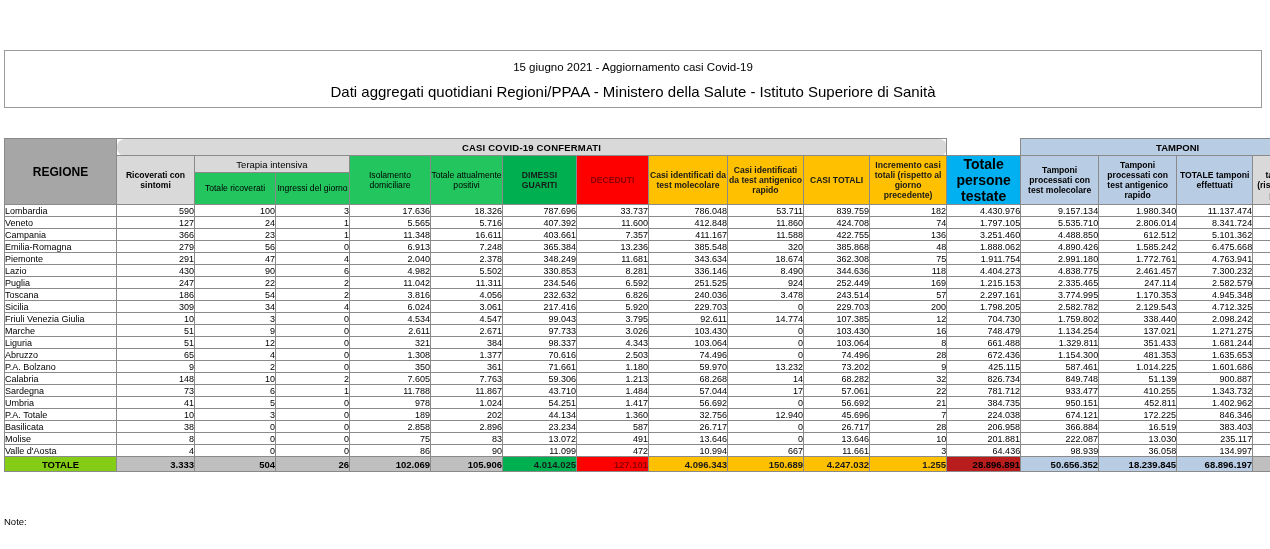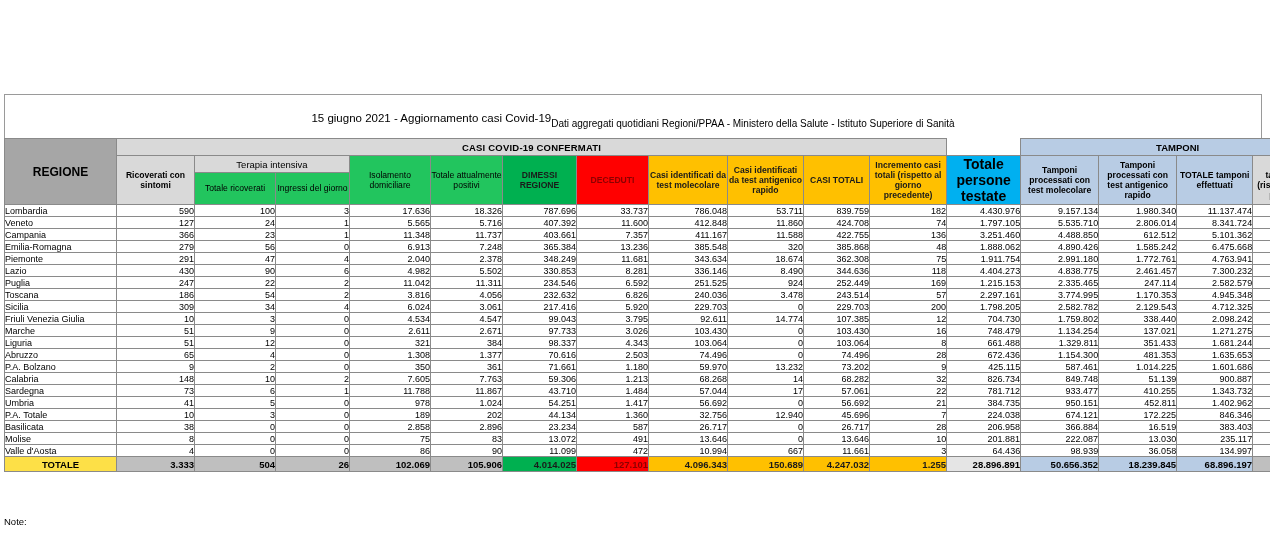--- a/index.html
+++ b/index.html
@@ -19,32 +19,32 @@
   .title-box {
     position: absolute;
     left: 4px;
     top: 50px;
     width: 1258px;
     height: 58px;
     border: 1px solid #9a9a9a;
     box-sizing: border-box;
     background: #ffffff;
     display: flex;
+    flex-direction: column;
     align-items: center;
     justify-content: center;
-    margin-top: 44px;
   }
   .title-line1 {
     font-size: 11.5px;
     color: #000;
     line-height: 15px;
     margin-bottom: 9px;
   }
   .title-line2 {
-    font-size: 10px;
+    font-size: 15px;
     color: #000;
     line-height: 15px;
   }
 
   
   .table-wrap {
     position: absolute;
     left: 4px;
     top: 138px;
     width: 1260px;
@@ -63,20 +63,21 @@
   }
 
   
   th.grp {
     background: #d9d9d9;
     font-size: 9.5px;
     font-weight: bold;
     text-align: center;
     height: 17px;
     letter-spacing: .2px;
+    border-radius: 8px;
   }
   th.grp.blank {
     background: #ffffff;
     border-left: none;
     border-top: none;
     border-right: none;
   }
   th.sub {
     background: #22c55e;
     font-weight: normal;
@@ -126,29 +127,29 @@
   }
 
   
   tr.total td {
     font-weight: bold;
     height: 15px;
     font-size: 9.5px;
     padding-left: 8px;
   }
   tr.total td.region {
-    background: #fde047;
+    background: #84cc16;
     text-align: center;
     padding-left: 0;
   }
   tr.total td.tot-gray  { background: #bfbfbf; }
   tr.total td.tot-green { background: #00b050; color: #1a1a1a; }
   tr.total td.tot-red   { background: #ff0000; color: #8c0000; }
   tr.total td.tot-orange{ background: #ffc000; color: #1a1a1a; }
-  tr.total td.tot-cyan  { background: #e5e5e5; color: #000; }
+  tr.total td.tot-cyan  { background: #b91c1c; color: #000; }
   tr.total td.tot-tamp  { background: #b8cce4; color: #000; }
   tr.total td.tot-last  { background: #bfbfbf; color: #000; }
 
   
   .notes {
     position: absolute;
     left: 4px;
     top: 516px;
     width: 1250px;
   }
@@ -197,21 +198,21 @@
         <th class="region-head" rowspan="3">REGIONE</th>
         <th class="grp" colspan="11">CASI COVID-19 CONFERMATI</th>
         <th class="grp blank"></th>
         <th class="tamp-grp" colspan="4">TAMPONI</th>
       </tr>
       <tr>
         <th class="ti-grp" rowspan="2" style="font-size:8.6px;font-weight:bold;">Ricoverati con sintomi</th>
         <th class="ti-grp" colspan="2">Terapia intensiva</th>
         <th class="sub" rowspan="2">Isolamento domiciliare</th>
         <th class="sub" rowspan="2">Totale attualmente positivi</th>
-        <th class="green" rowspan="2">DIMESSI REGIONE</th>
+        <th class="green" rowspan="2">DIMESSI GUARITI</th>
         <th class="red" rowspan="2">DECEDUTI</th>
         <th class="orange" rowspan="2">Casi identificati da test molecolare</th>
         <th class="orange" rowspan="2">Casi identificati da test antigenico rapido</th>
         <th class="orange bold" rowspan="2">CASI TOTALI</th>
         <th class="orange" rowspan="2">Incremento casi totali (rispetto al giorno precedente)</th>
         <th class="cyan" rowspan="2">Totale persone testate</th>
         <th class="tamp" rowspan="2">Tamponi processati con test molecolare</th>
         <th class="tamp" rowspan="2">Tamponi processati con test antigenico rapido</th>
         <th class="tamp" rowspan="2">TOTALE tamponi effettuati</th>
         <th class="gray-sub" rowspan="2">Incremento tamponi totali (rispetto al giorno precedente)</th>
@@ -260,21 +261,21 @@
           <td class="num">2.806.014</td>
           <td class="num">8.341.724</td>
           <td class="num">32.029</td>
         </tr>
         <tr>
           <td class="region">Campania</td>
           <td class="num">366</td>
           <td class="num">23</td>
           <td class="num">1</td>
           <td class="num">11.348</td>
-          <td class="num">11.737</td>
+          <td class="num">16.611</td>
           <td class="num">403.661</td>
           <td class="num">7.357</td>
           <td class="num">411.167</td>
           <td class="num">11.588</td>
           <td class="num">422.755</td>
           <td class="num">136</td>
           <td class="num">3.251.460</td>
           <td class="num">4.488.850</td>
           <td class="num">612.512</td>
           <td class="num">5.101.362</td>

